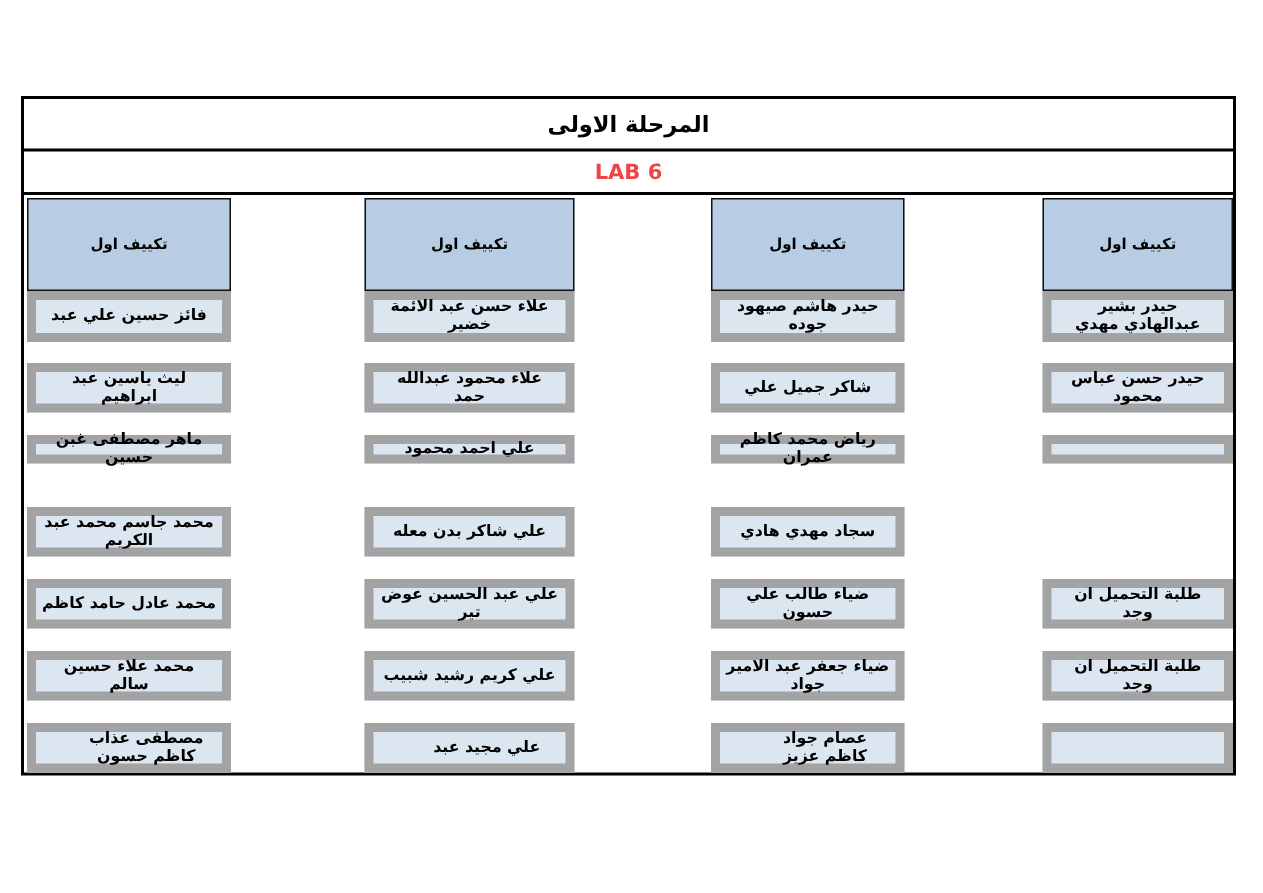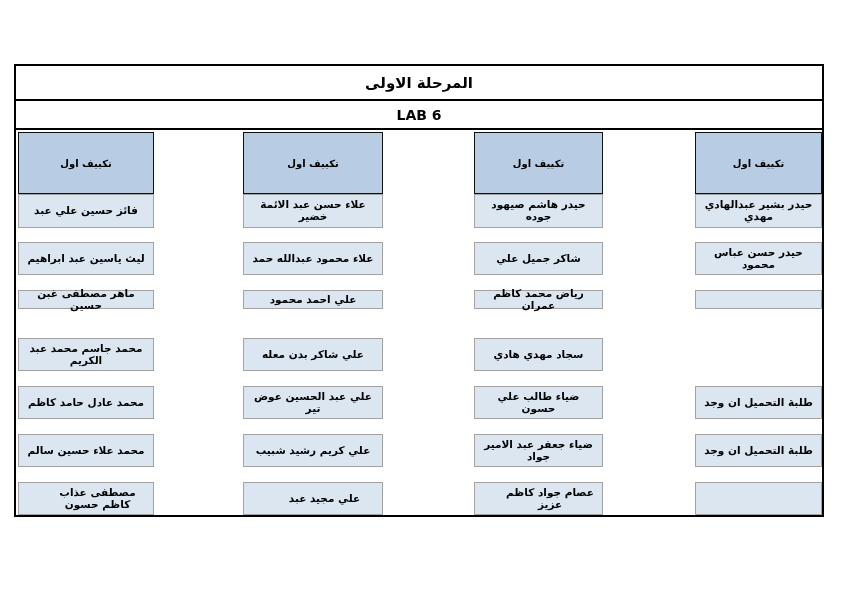--- a/index.html
+++ b/index.html
@@ -7,28 +7,28 @@
   .sheet{position:relative;width:842px;height:595px;background:#fff;overflow:hidden;}
   .table{position:absolute;left:14px;top:64px;width:810px;height:453px;
          border:2px solid #000;box-sizing:border-box;background:#fff;}
   .title-row{position:absolute;left:0;top:0;width:100%;height:35px;
          border-bottom:2px solid #000;box-sizing:border-box;
          display:flex;align-items:center;justify-content:center;
          font-weight:bold;font-size:15px;direction:rtl;color:#000;}
   .lab-row{position:absolute;left:0;top:35px;width:100%;height:29px;
          border-bottom:2px solid #000;box-sizing:border-box;
          display:flex;align-items:center;justify-content:center;
-         font-weight:bold;font-size:14px;direction:ltr;color:#000000;}
+         font-weight:bold;font-size:14px;direction:ltr;color:#ef4444;}
   .col{position:absolute;top:0;bottom:0;}
   .colA{left:2px;width:136px;}
   .colB{left:227px;width:140px;}
   .colC{left:458px;width:129px;}
   .colD{left:679px;width:127px;}
   .cell{position:absolute;left:0;right:0;box-sizing:border-box;
-        background:var(--row-fill,#DCE6F1);border:1px solid #a3a3a3;
+        background:var(--row-fill,#DCE6F1);border:6px solid #a3a3a3;
         display:flex;align-items:center;justify-content:center;
         font-weight:bold;font-size:10.5px;line-height:1.1;
         direction:rtl;text-align:center;color:#000;padding:0 4px;}
   .hdr{top:66px;height:62px;background:var(--header-fill,#B8CCE4);
        border:1.5px solid #111;font-size:10px;}
   .r1{top:128px;height:34px;}
   .r2{top:176px;height:33px;}
   .r3{top:224px;height:19px;}
   .r4{top:272px;height:33px;}
   .r5{top:320px;height:33px;}

